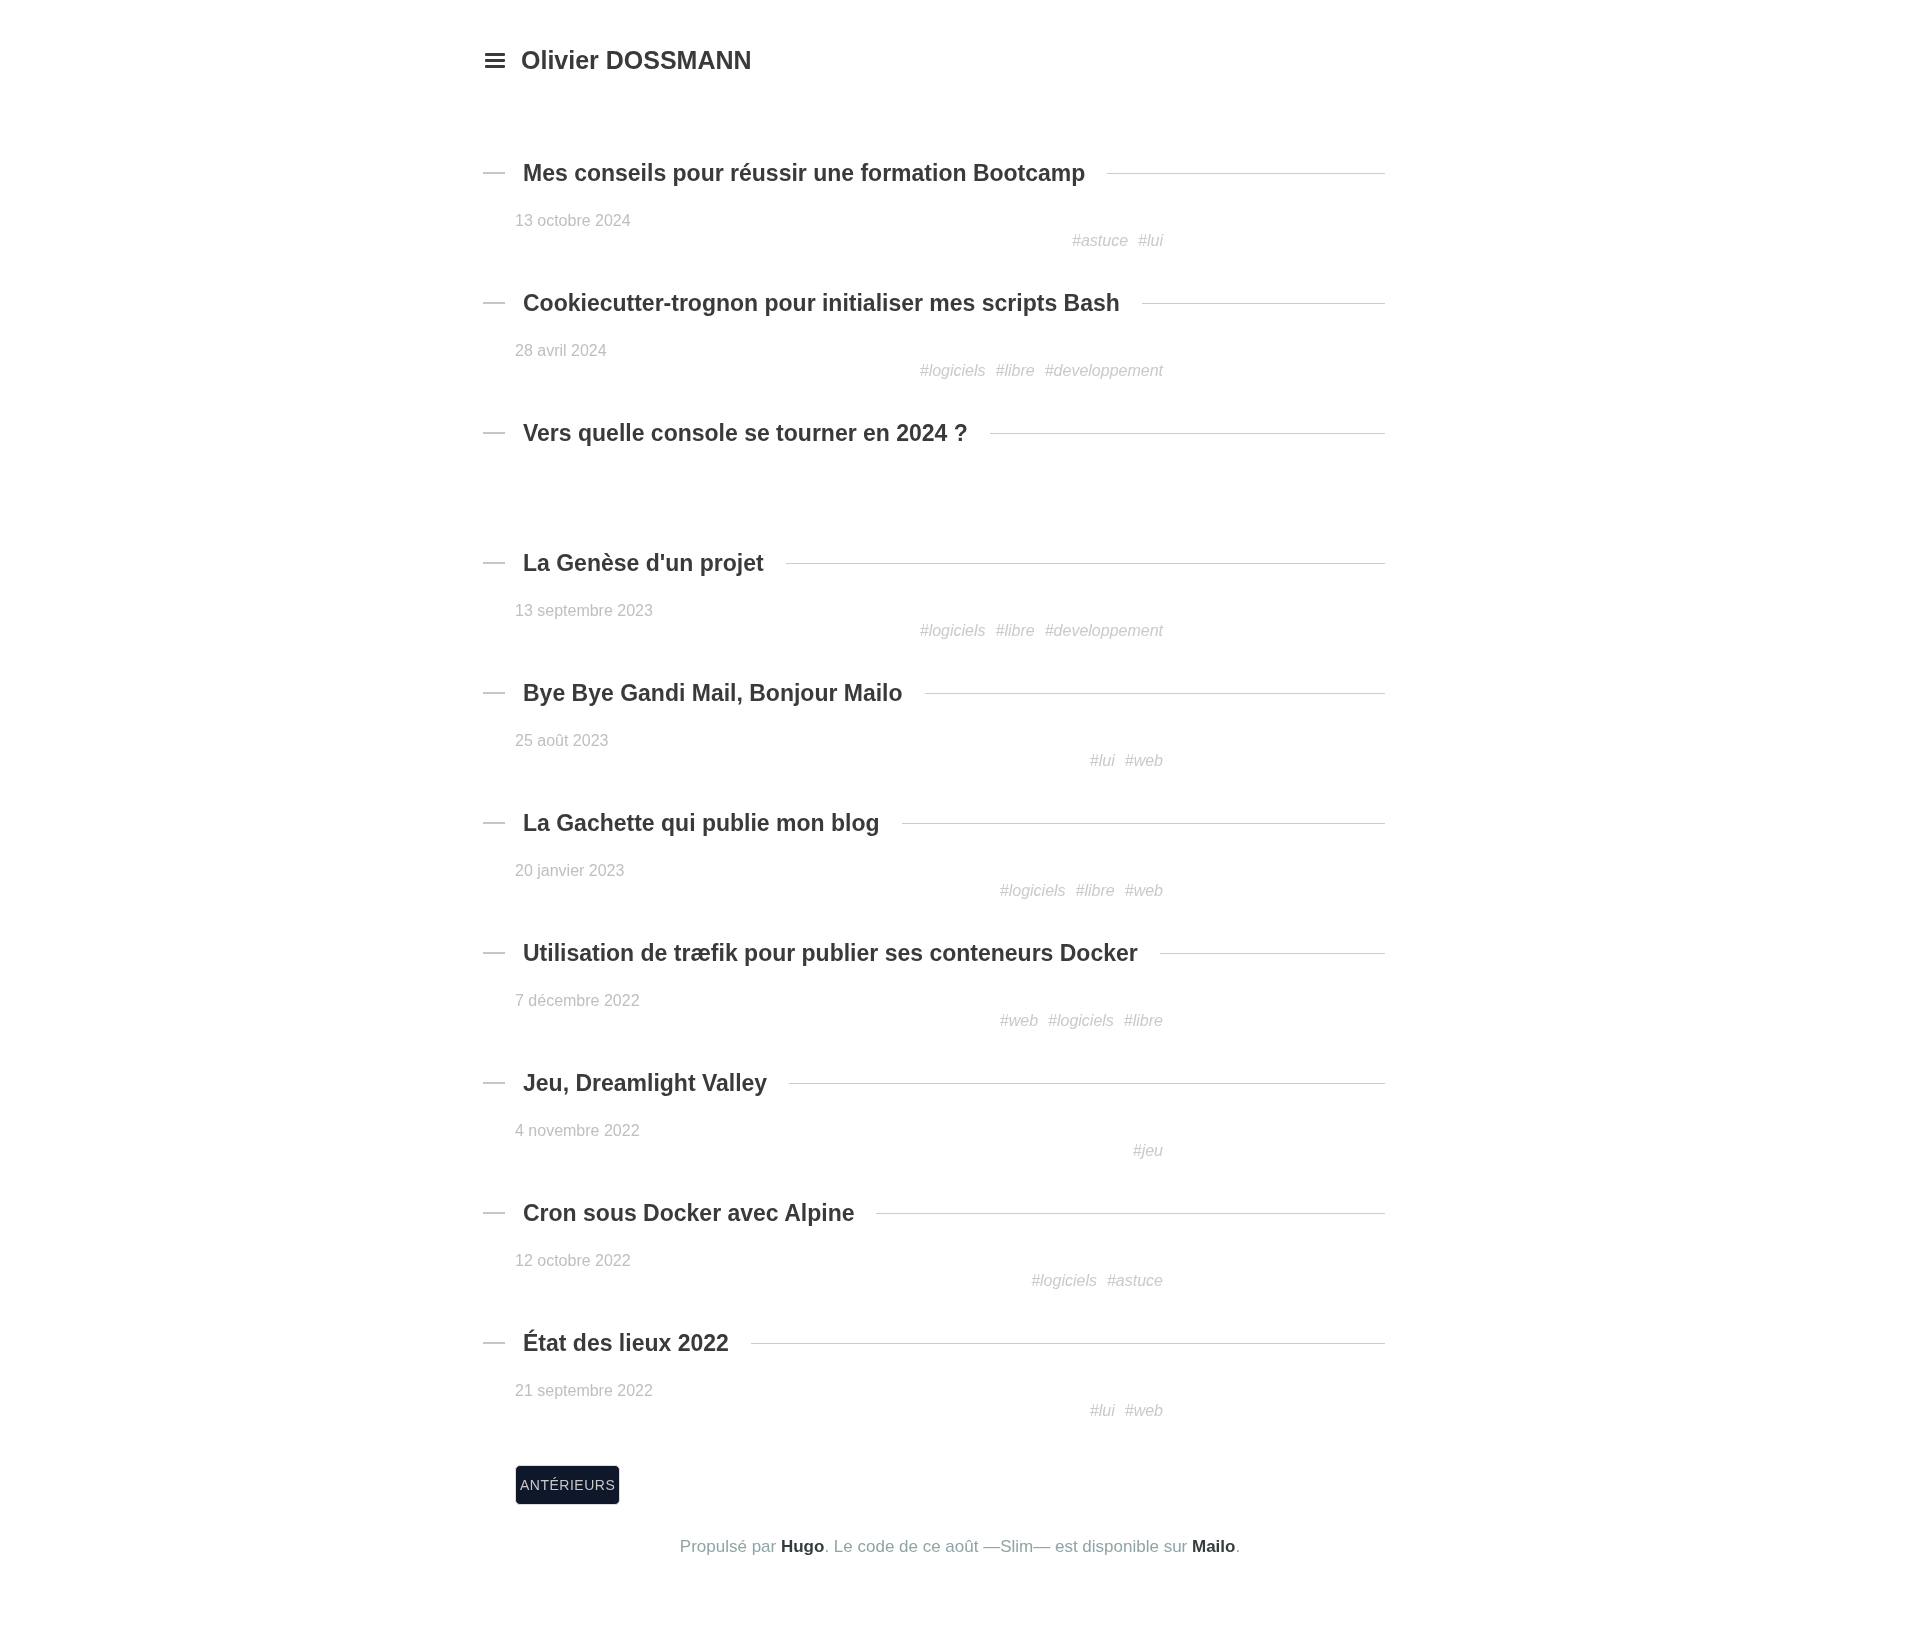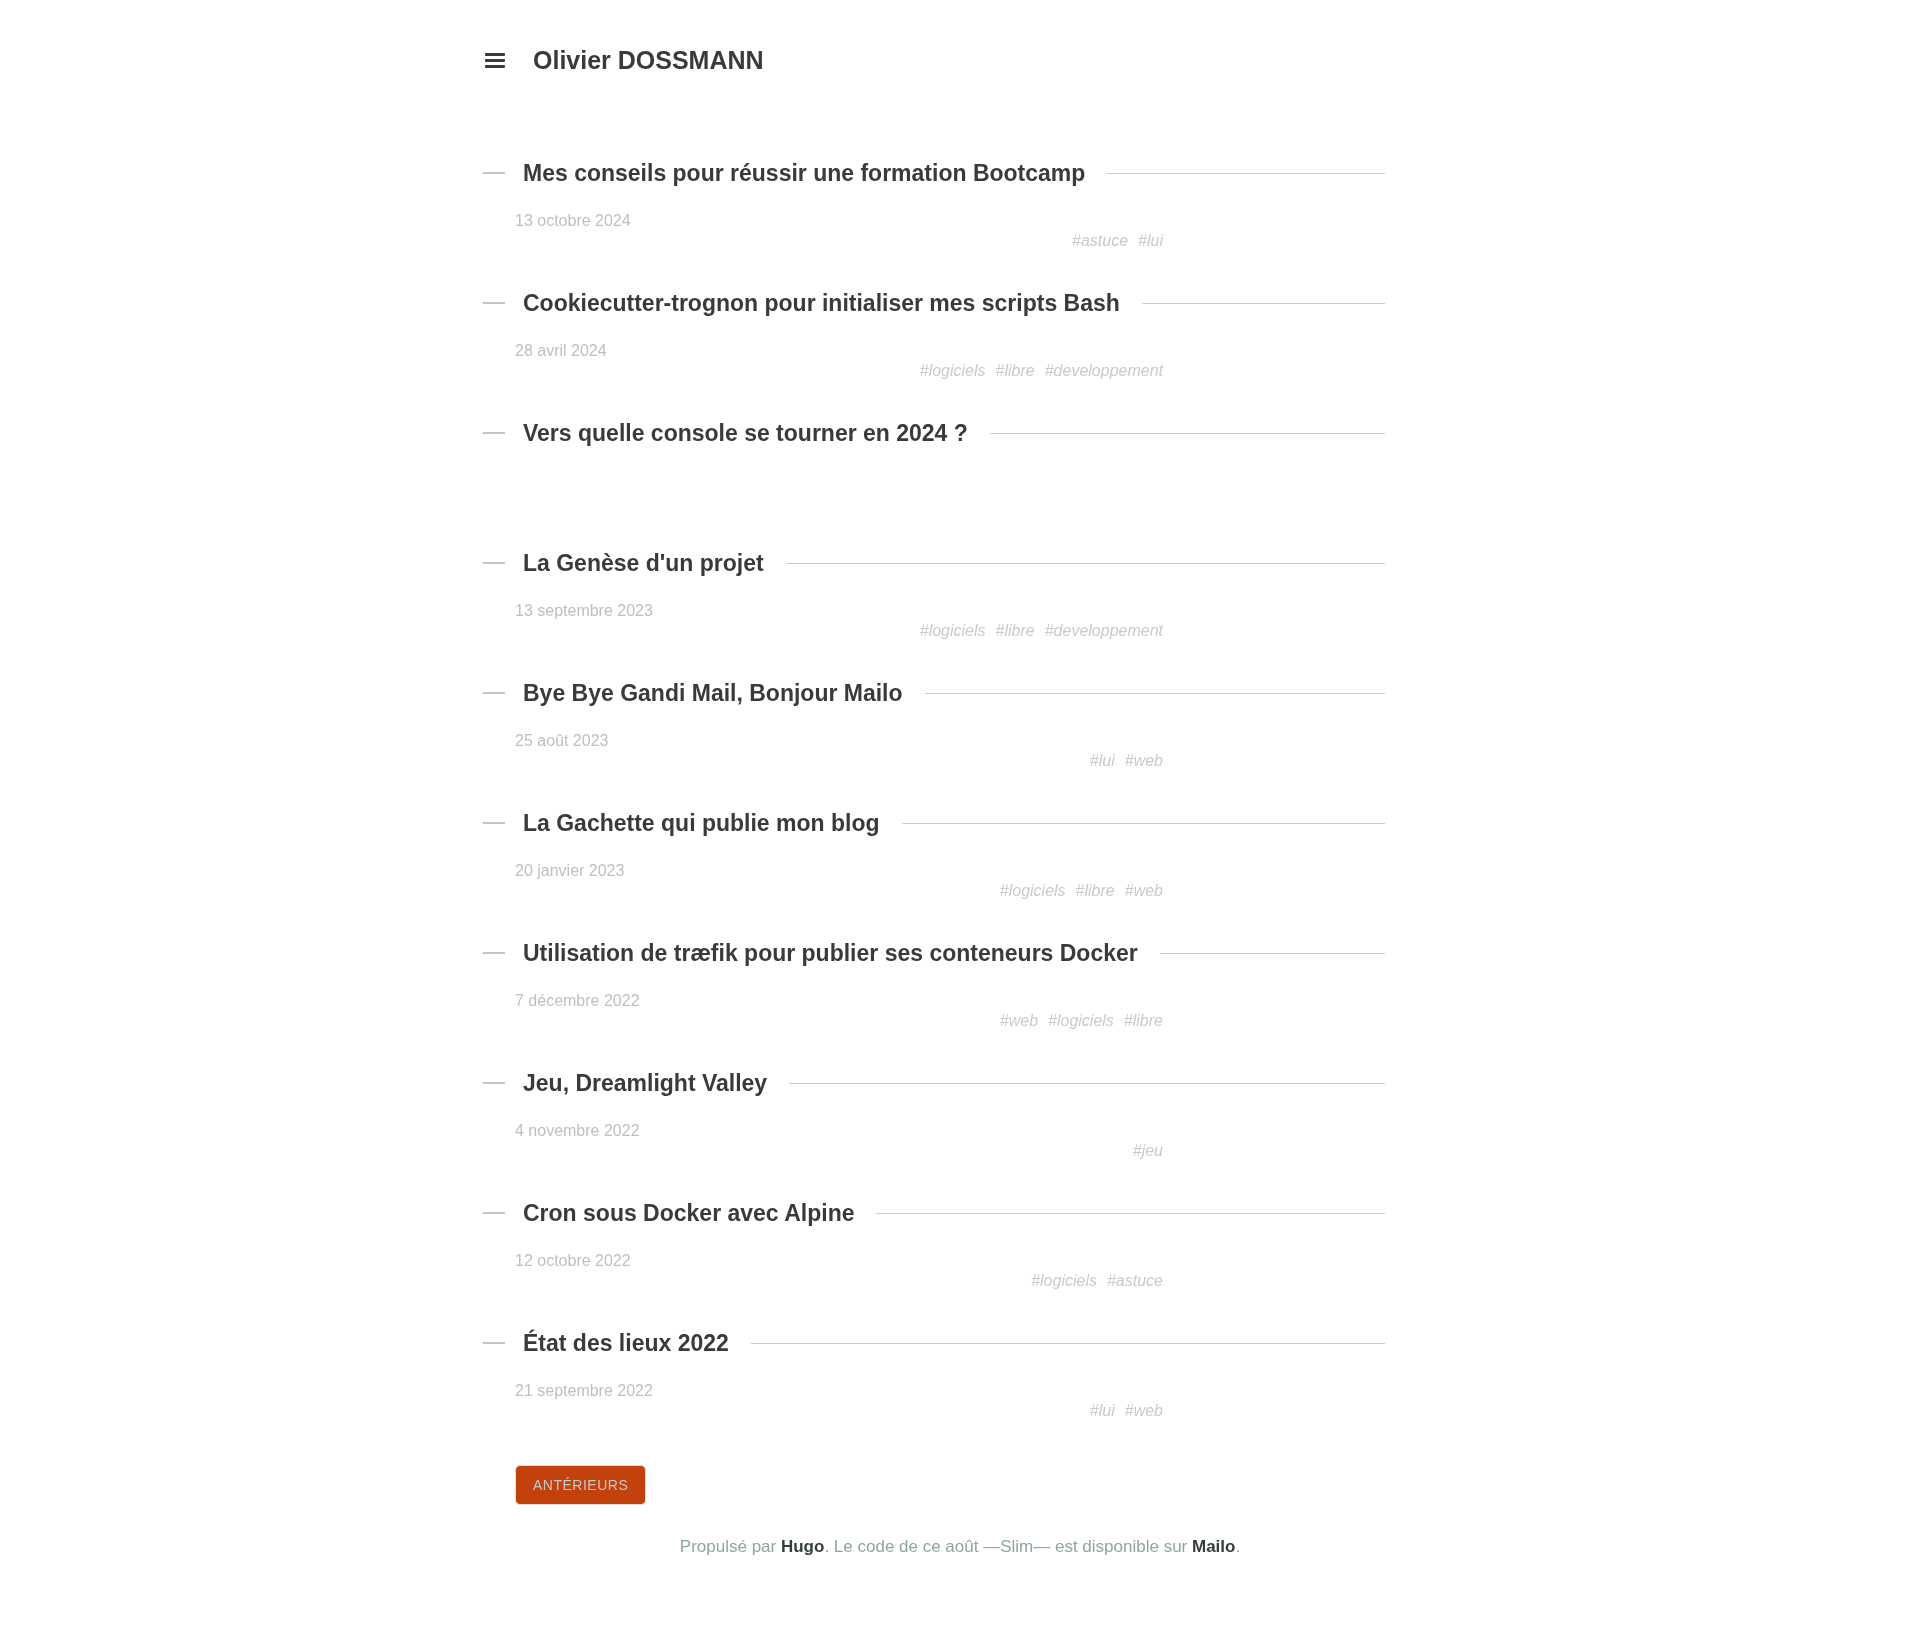--- a/index.html
+++ b/index.html
@@ -36,21 +36,21 @@
   .hamburger span {
     display: block;
     height: 3px;
     background: #3a3a3a;
     border-radius: 1px;
   }
   .site-title {
     font-size: 25px;
     font-weight: bold;
     color: #3a3a3a;
-    margin: 16px;
+    margin: 4px;
     line-height: 32px;
   }
 
   
   .posts-list { margin-top: 52px; }
   .post { height: 130px; padding-top: 21px; }
   .post-head {
     display: flex;
     align-items: center;
   }
@@ -94,24 +94,24 @@
     white-space: nowrap;
     font-style: italic;
   }
   .post-tags .tag { margin-left: 10px; cursor: pointer; }
   .post-tags .tag:first-child { margin-left: 0; }
 
   
   .pagination { margin-top: 37px; }
   .older-btn {
     display: inline-block;
-    background: #c2410c;
+    background: #0f172a;
     border: 1px solid #dddddd;
     border-radius: 5px;
-    padding: 11px 17px;
+    padding: 11px 4px;
     font-family: "Liberation Sans", sans-serif;
     font-size: 14px;
     letter-spacing: 0.5px;
     color: #c8c8c8;
     cursor: pointer;
   }
 
   
   .site-footer {
     margin-top: 32px;

